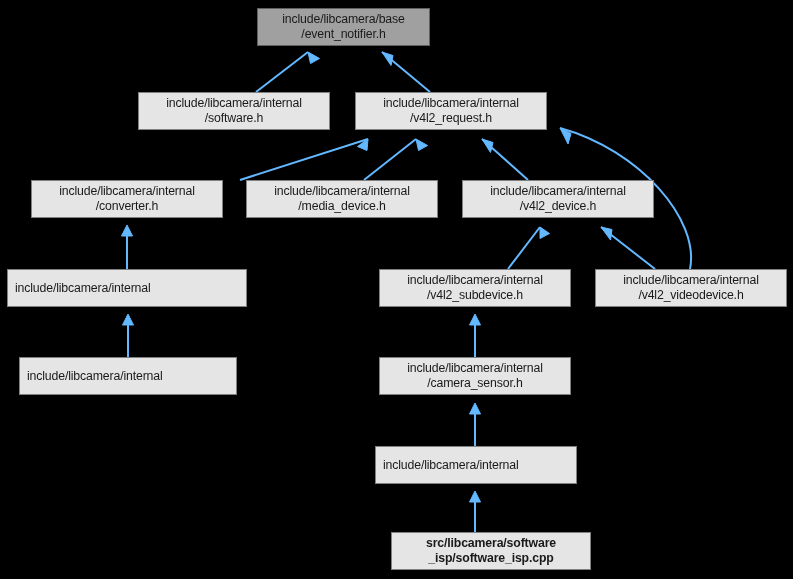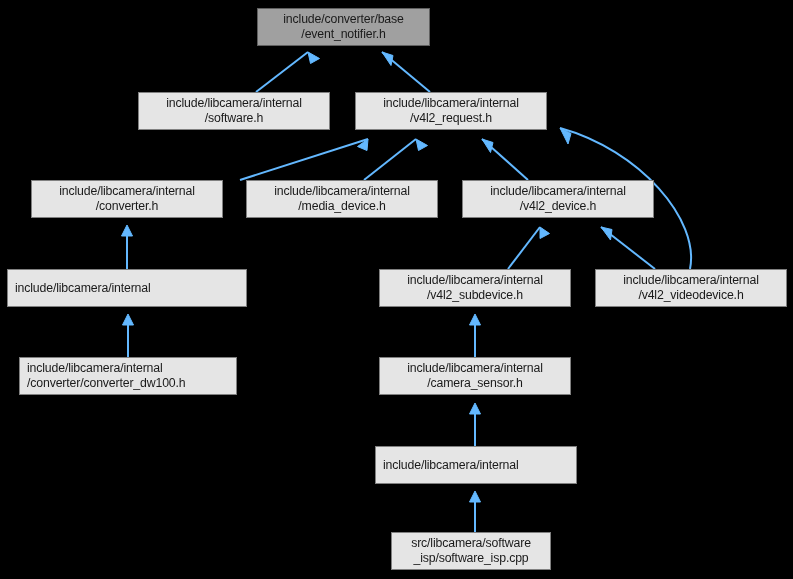--- a/index.html
+++ b/index.html
@@ -105,27 +105,27 @@
       <g>
         <path d="M 475,446 L 475,407" fill="none" stroke="#63b8ff" stroke-width="2"></path>
         <path d="M 475,403 l 5.5,11 l -11,0 z" fill="#63b8ff" stroke="#63b8ff" stroke-width="1"></path>
       </g>
       <g>
         <path d="M 475,532 L 475,495" fill="none" stroke="#63b8ff" stroke-width="2"></path>
         <path d="M 475,491 l 5.5,11 l -11,0 z" fill="#63b8ff" stroke="#63b8ff" stroke-width="1"></path>
       </g>
     </svg>
   <div id="nodes-layer">
-      <div class="node highlight" style="left: 257px; top: 8px; width: 173px; height: 38px;"><span class="ln">include/converter/base</span><span class="ln">/event_notifier.h</span></div>
+      <div class="node highlight" style="left: 257px; top: 8px; width: 173px; height: 38px;"><span class="ln">include/libcamera/base</span><span class="ln">/event_notifier.h</span></div>
       <div class="node" style="left: 138px; top: 92px; width: 192px; height: 38px;"><span class="ln">include/libcamera/internal</span><span class="ln">/software.h</span></div>
       <div class="node" style="left: 355px; top: 92px; width: 192px; height: 38px;"><span class="ln">include/libcamera/internal</span><span class="ln">/v4l2_request.h</span></div>
       <div class="node" style="left: 31px; top: 180px; width: 192px; height: 38px;"><span class="ln">include/libcamera/internal</span><span class="ln">/converter.h</span></div>
       <div class="node" style="left: 246px; top: 180px; width: 192px; height: 38px;"><span class="ln">include/libcamera/internal</span><span class="ln">/media_device.h</span></div>
       <div class="node" style="left: 462px; top: 180px; width: 192px; height: 38px;"><span class="ln">include/libcamera/internal</span><span class="ln">/v4l2_device.h</span></div>
       <div class="node leftish" style="left: 7px; top: 269px; width: 240px; height: 38px;"><span class="ln">include/libcamera/internal</span></div>
       <div class="node" style="left: 379px; top: 269px; width: 192px; height: 38px;"><span class="ln">include/libcamera/internal</span><span class="ln">/v4l2_subdevice.h</span></div>
       <div class="node" style="left: 595px; top: 269px; width: 192px; height: 38px;"><span class="ln">include/libcamera/internal</span><span class="ln">/v4l2_videodevice.h</span></div>
-      <div class="node leftish" style="left: 19px; top: 357px; width: 218px; height: 38px;"><span class="ln">include/libcamera/internal</span><span class="ln">/converter/converter_dw100.h</span></div>
+      <div class="node leftish" style="left: 19px; top: 357px; width: 218px; height: 38px;"><span class="ln">include/libcamera/internal</span></div>
       <div class="node" style="left: 379px; top: 357px; width: 192px; height: 38px;"><span class="ln">include/libcamera/internal</span><span class="ln">/camera_sensor.h</span></div>
       <div class="node leftish" style="left: 375px; top: 446px; width: 202px; height: 38px;"><span class="ln">include/libcamera/internal</span></div>
-      <div class="node" style="left: 391px; top: 532px; width: 160px; height: 38px;"><span class="ln">src/libcamera/software</span><span class="ln">_isp/software_isp.cpp</span></div>
+      <div class="node" style="left: 391px; top: 532px; width: 200px; height: 38px; font-weight: bold;"><span class="ln">src/libcamera/software</span><span class="ln">_isp/software_isp.cpp</span></div>
     </div>
 </div>
 
 </body></html>

